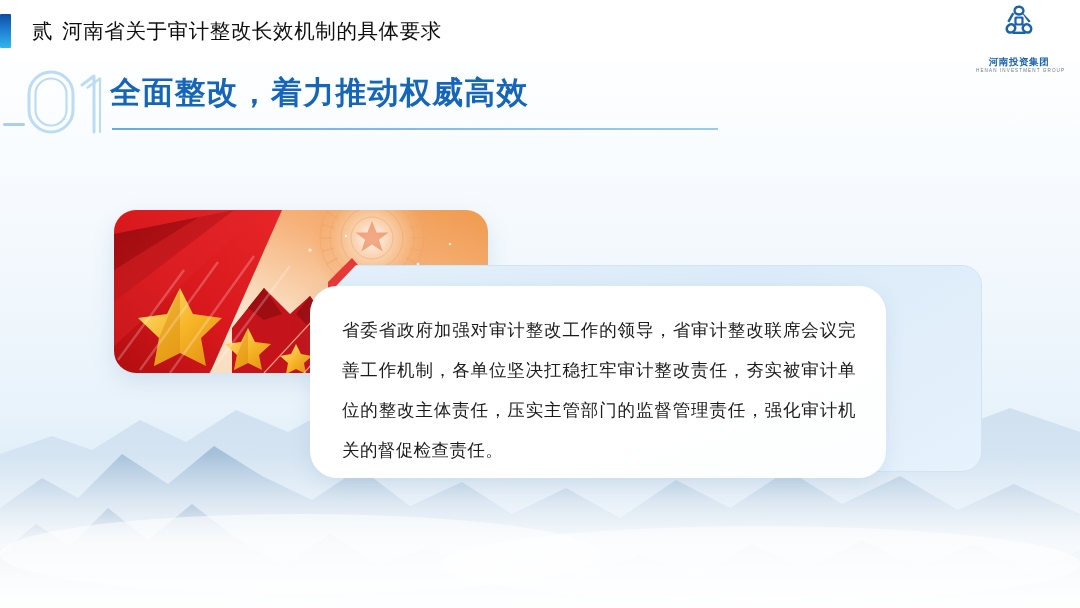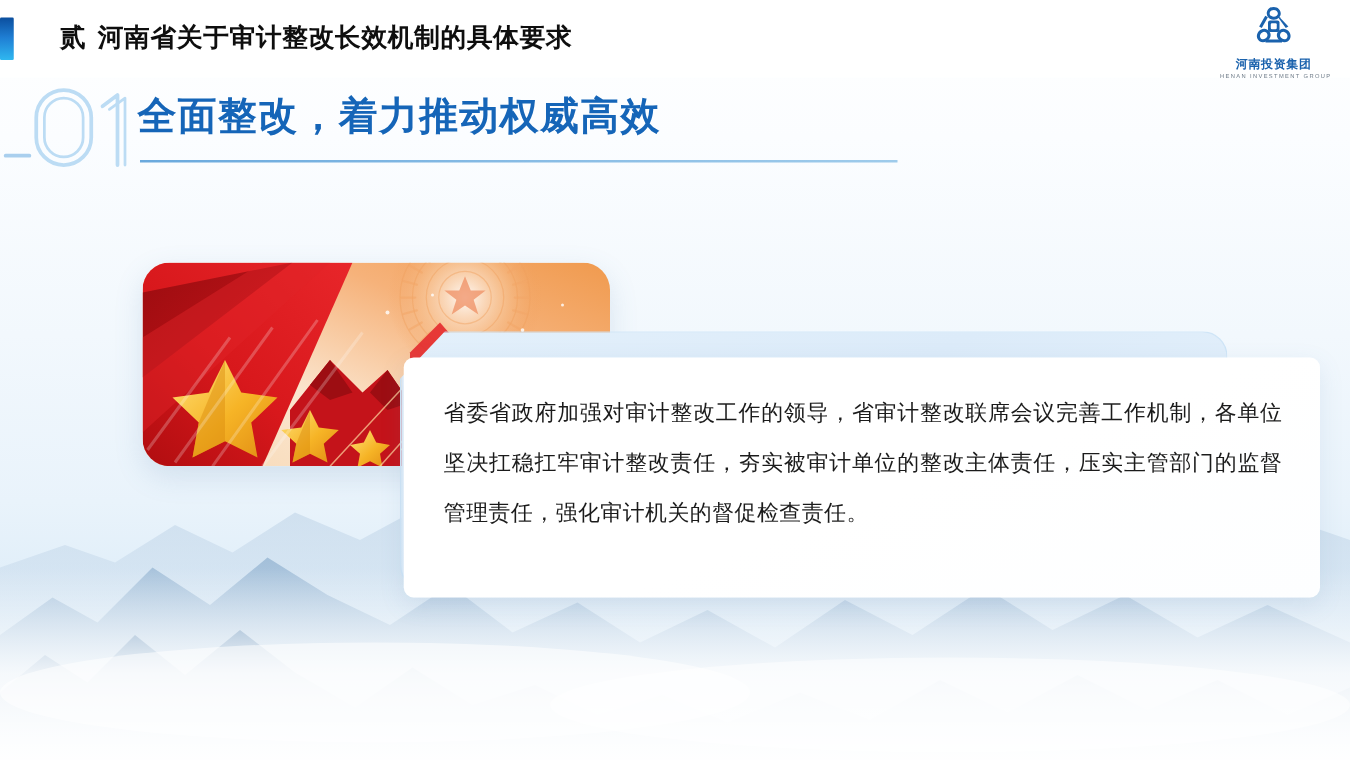--- a/index.html
+++ b/index.html
@@ -23,32 +23,32 @@
   .header{
     position:absolute;left:0;top:0;width:1080px;height:62px;
     background:#ffffff;z-index:30;
   }
   .header-accent{
     position:absolute;left:0;top:14px;width:11px;height:34px;
     background:linear-gradient(180deg,#0b4e9e 0%,#1f7fd4 48%,#2fb7f0 100%);
     border-radius:1px;
   }
   .header-title{
-    position:absolute;left:48px;top:0;height:62px;line-height:62px;
-    font-size:20.5px;font-weight:bold;color:#0e0e0e;letter-spacing:.6px;
+    position:absolute;left:32px;top:0;height:62px;line-height:62px;
+    font-size:20.5px;font-weight:normal;color:#0e0e0e;letter-spacing:.6px;
     white-space:nowrap;
   }
   .header-title .num{margin-right:9px;}
 
   
   .logo{position:absolute;right:18px;top:5px;width:86px;height:54px;text-align:center;}
   .logo-mark{width:100%;height:32px;display:block;}
   .logo-cn{
     font-size:9.5px;color:#1a62ad;font-weight:bold;letter-spacing:.6px;
-    line-height:11px;margin-top:9px;white-space:nowrap;
+    line-height:11px;margin-top:19px;white-space:nowrap;
   }
   .logo-en{
     font-size:4.6px;color:#6f7c89;letter-spacing:1.1px;line-height:7px;
     white-space:nowrap;
   }
 
   
   .section{position:absolute;left:0;top:68px;width:1080px;height:72px;z-index:20;}
   .tick{
     position:absolute;left:3px;top:55px;width:22px;height:3px;
@@ -81,25 +81,24 @@
 
   
   .back-panel{
     position:absolute;left:320px;top:265px;width:660px;height:205px;
     background:linear-gradient(150deg,#e3f0fb 0%,#dcebf9 45%,#e6f2fc 100%);
     border:1px solid #cfe5f7;
     border-radius:20px;
     clip-path:polygon(0 38px, 36px 0, 100% 0, 100% 100%, 0 100%);
   }
   .text-card{
-    position:absolute;left:310px;top:286px;width:733px;height:192px;
+    position:absolute;left:310px;top:286px;width:576px;height:192px;
     background:linear-gradient(160deg,#ffffff 0%,#ffffff 55%,#fdfeff 100%);
-    border-radius:8px;
+    border-radius:27px;
     box-shadow:0 6px 20px rgba(95,135,175,.13);
-    margin-left:13px;
   }
   .body-text{
     position:absolute;left:32px;top:24px;right:30px;
     font-size:17.5px;line-height:40px;color:#1b1b1b;
     letter-spacing:.4px;text-align:justify;
   }
 </style>
 </head>
 <body>
 

